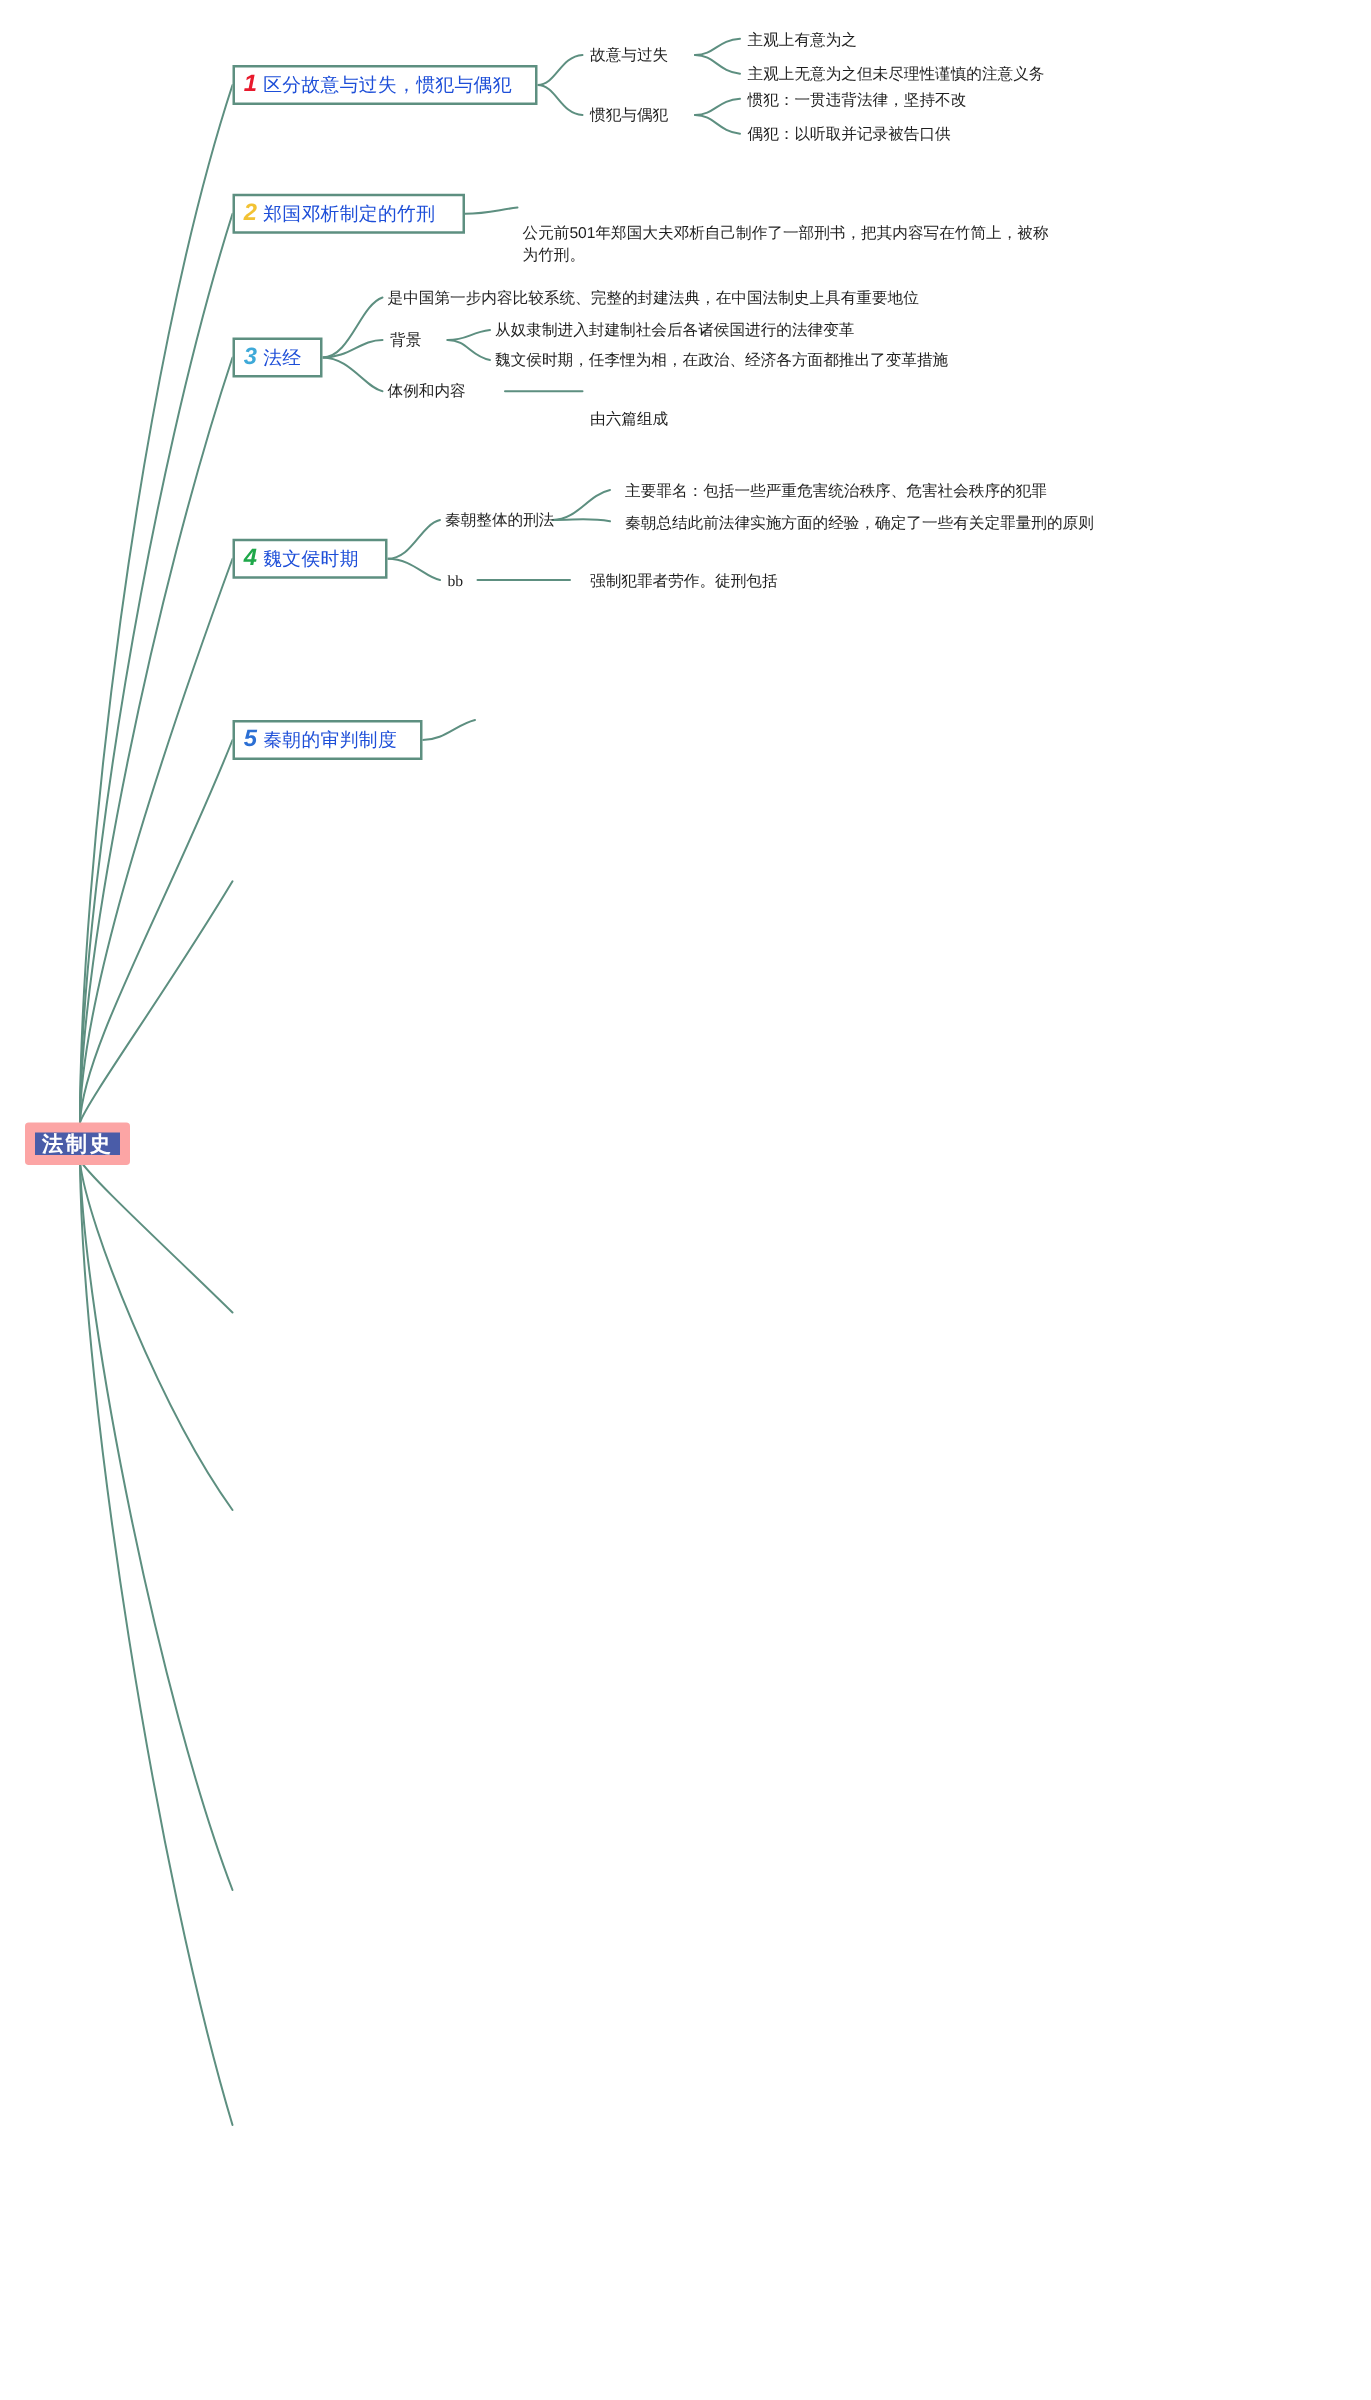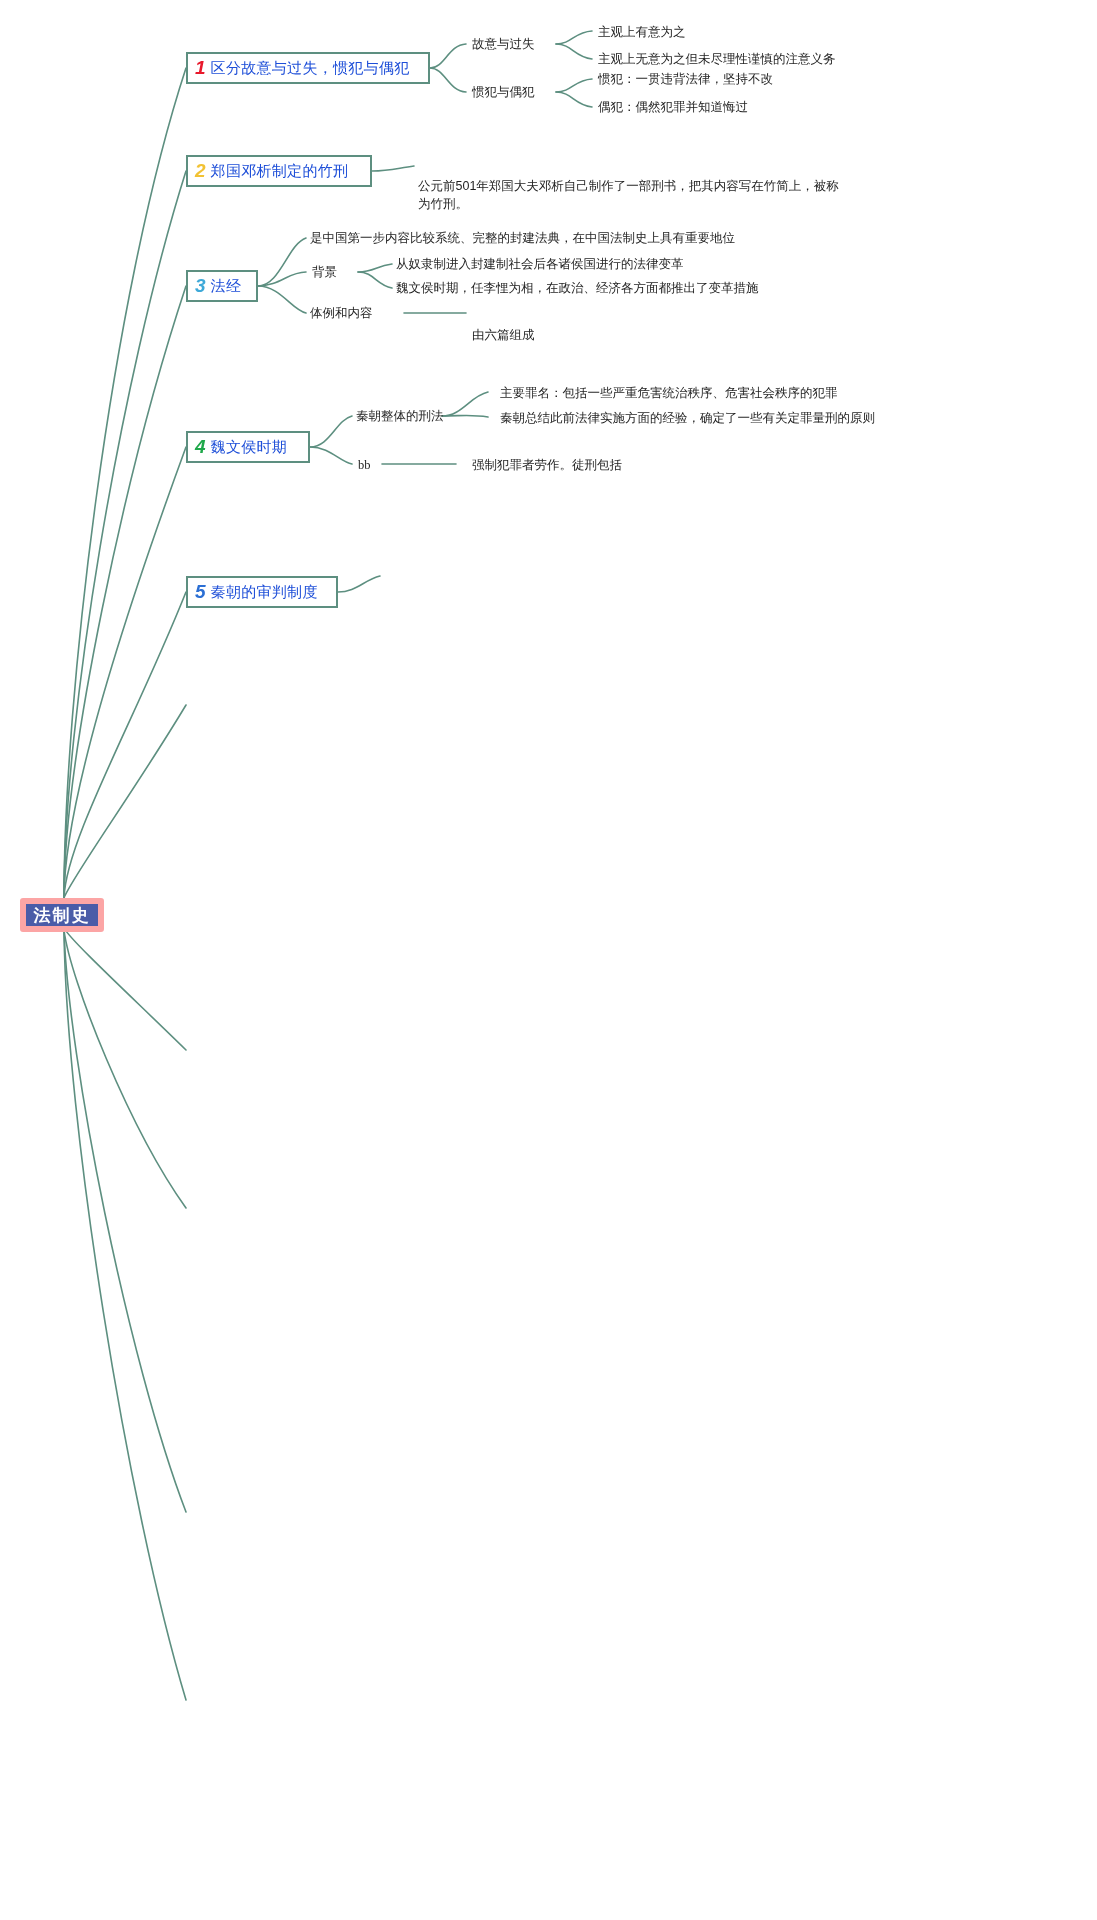--- a/index.html
+++ b/index.html
@@ -27,21 +27,21 @@
     pointer-events: none;
   }
   
   .root-node {
     position: absolute;
     left: 20px;
     top: 898px;
     width: 84px;
     height: 34px;
     background: #4a5ca8;
-    border: 6px solid #fca5a5;
+    border: 8px solid #fca5a5;
     border-radius: 3px;
     box-sizing: border-box;
     display: flex;
     align-items: center;
     justify-content: center;
     color: #ffffff;
     font-size: 17px;
     font-weight: bold;
     letter-spacing: 2px;
   }
@@ -153,22 +153,22 @@
   </div>
 
   <div class="l1" style="left:186px; top:52px; width:244px;">
     <span class="num" style="color:#e8192c;">1</span>
     <span class="l1txt">区分故意与过失，惯犯与偶犯</span>
   </div>
   <div class="txt" style="left:472px; top:35px;">故意与过失</div>
   <div class="txt" style="left:472px; top:83px;">惯犯与偶犯</div>
   <div class="txt" style="left:598px; top:23px;">主观上有意为之</div>
   <div class="txt" style="left:598px; top:50px;">主观上无意为之但未尽理性谨慎的注意义务</div>
-  <div class="txt" style="left:598px; top:71px;font-family:Liberation Mono, monospace;">惯犯：一贯违背法律，坚持不改</div>
-  <div class="txt" style="left:598px; top:98px;">偶犯：偶然犯罪并知道悔过</div>
+  <div class="txt" style="left:598px; top:71px;">惯犯：一贯违背法律，坚持不改</div>
+  <div class="txt" style="left:598px; top:98px;">偶犯：以听取并记录被告口供</div>
 
   <div class="l1" style="left:186px; top:155px; width:186px;">
     <span class="num" style="color:#f2c233;">2</span>
     <span class="l1txt">郑国邓析制定的竹刑</span>
   </div>
   <div class="txt wrap" style="left:418px; top:150px; width:430px;">公元前501年郑国大夫邓析自己制作了一部刑书，把其内容写在竹简上，被称为竹刑。</div>
 
   <div class="l1" style="left:186px; top:270px; width:72px;">
     <span class="num" style="color:#3ea9d8;">3</span>
     <span class="l1txt">法经</span>

